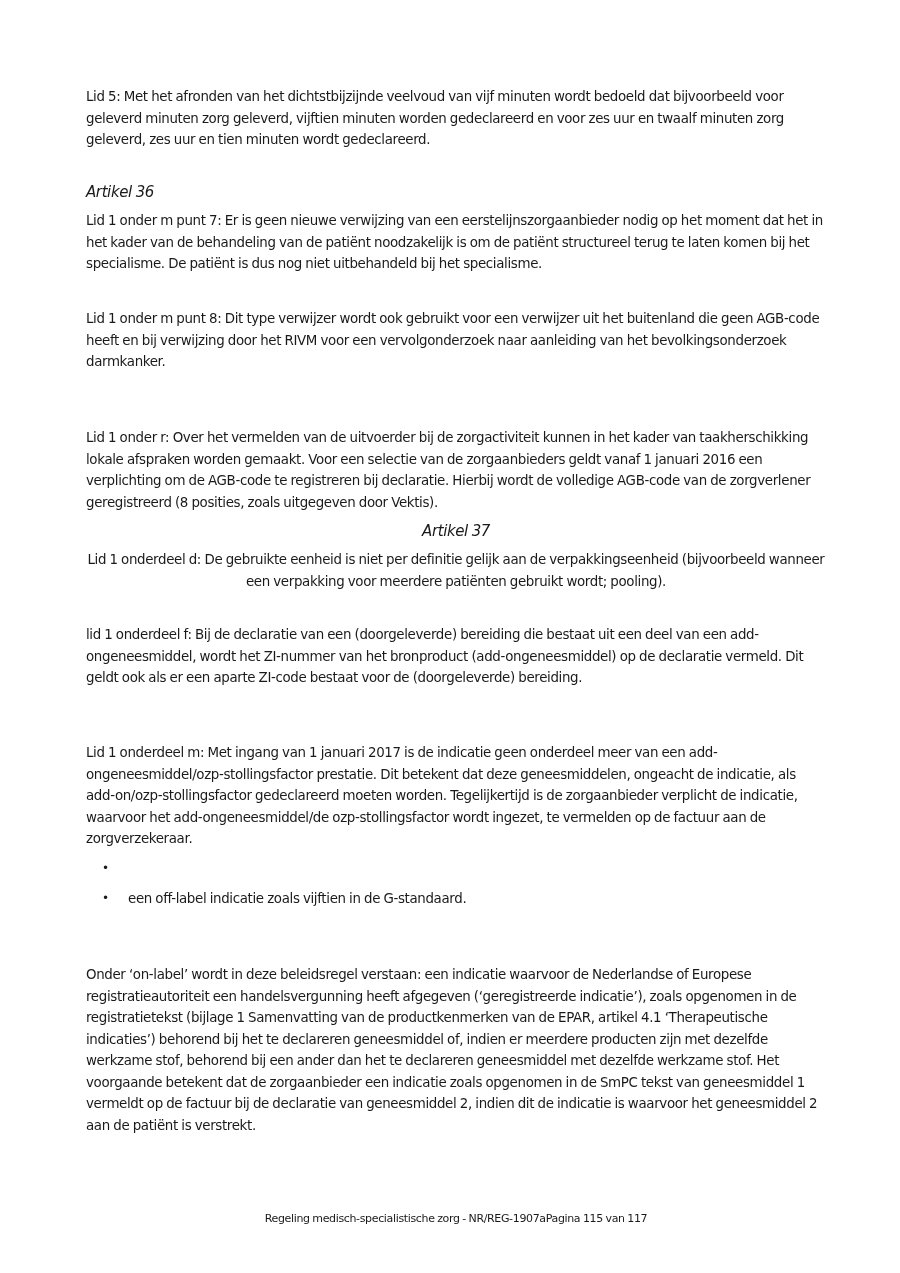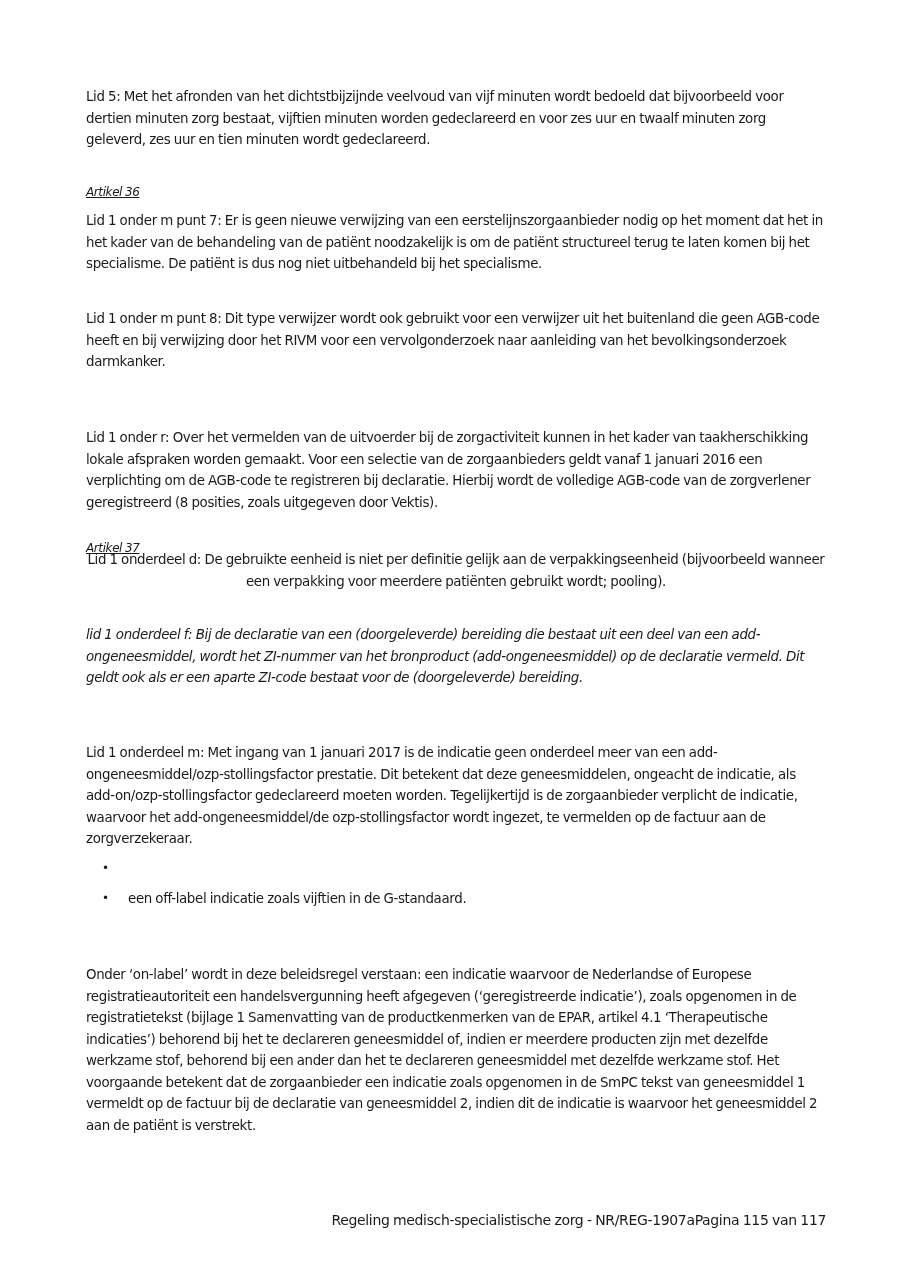--- a/index.html
+++ b/index.html
@@ -27,23 +27,22 @@
       font-size: 13.4px;
       line-height: 21.5px;
       letter-spacing: -0.35px;
       word-spacing: -0.5px;
     }
     .block p {
       margin: 0;
     }
     .heading {
       font-style: italic;
-      font-size: 12px;
+      font-size: 15px;
       letter-spacing: -0.4px;
-      text-decoration: underline;
     }
     .bullets {
       position: absolute;
       left: 86px;
       width: 740px;
       font-size: 13.4px;
       letter-spacing: -0.35px;
       word-spacing: -0.5px;
       margin: 0;
       padding: 0;
@@ -59,61 +58,61 @@
       position: absolute;
       left: 16px;
       top: 0;
       font-size: 12px;
     }
     .footer {
       position: absolute;
       top: 1212px;
       left: 86px;
       width: 740px;
-      font-size: 14px;
+      font-size: 11px;
       letter-spacing: -0.35px;
       word-spacing: -0.5px;
       display: flex;
-      justify-content: flex-end;
+      justify-content: center;
     }
   </style>
 </head>
 <body>
 
 <div class="page">
 
   <div class="block" style="top:86px;">
-    <p>Lid 5: Met het afronden van het dichtstbijzijnde veelvoud van vijf minuten wordt bedoeld dat bijvoorbeeld voor dertien minuten zorg bestaat, vijftien minuten worden gedeclareerd en voor zes uur en twaalf minuten zorg geleverd, zes uur en tien minuten wordt gedeclareerd.</p>
+    <p>Lid 5: Met het afronden van het dichtstbijzijnde veelvoud van vijf minuten wordt bedoeld dat bijvoorbeeld voor geleverd minuten zorg geleverd, vijftien minuten worden gedeclareerd en voor zes uur en twaalf minuten zorg geleverd, zes uur en tien minuten wordt gedeclareerd.</p>
   </div>
 
   <div class="block heading" style="top:182px;">
     <p>Artikel 36</p>
   </div>
 
   <div class="block" style="top:210px;">
     <p>Lid 1 onder m punt 7: Er is geen nieuwe verwijzing van een eerstelijnszorgaanbieder nodig op het moment dat het in het kader van de behandeling van de patiënt noodzakelijk is om de patiënt structureel terug te laten komen bij het specialisme. De patiënt is dus nog niet uitbehandeld bij het specialisme.</p>
   </div>
 
   <div class="block" style="top:308px;">
     <p>Lid 1 onder m punt 8: Dit type verwijzer wordt ook gebruikt voor een verwijzer uit het buitenland die geen AGB-code heeft en bij verwijzing door het RIVM voor een vervolgonderzoek naar aanleiding van het bevolkingsonderzoek darmkanker.</p>
   </div>
 
   <div class="block" style="top:427px;">
     <p>Lid 1 onder r: Over het vermelden van de uitvoerder bij de zorgactiviteit kunnen in het kader van taakherschikking lokale afspraken worden gemaakt. Voor een selectie van de zorgaanbieders geldt vanaf 1 januari 2016 een verplichting om de AGB-code te registreren bij declaratie. Hierbij wordt de volledige AGB-code van de zorgverlener geregistreerd (8 posities, zoals uitgegeven door Vektis).</p>
   </div>
 
-  <div class="block heading" style="top:538px;">
+  <div class="block heading" style="top:521px;text-align:center;">
     <p>Artikel 37</p>
   </div>
 
   <div class="block" style="top:549px;text-align:center;">
     <p>Lid 1 onderdeel d: De gebruikte eenheid is niet per definitie gelijk aan de verpakkingseenheid (bijvoorbeeld wanneer een verpakking voor meerdere patiënten gebruikt wordt; pooling).</p>
   </div>
 
-  <div class="block" style="top:624px;font-style:italic;">
+  <div class="block" style="top:624px;">
     <p>lid 1 onderdeel f: Bij de declaratie van een (doorgeleverde) bereiding die bestaat uit een deel van een add-ongeneesmiddel, wordt het ZI-nummer van het bronproduct (add-ongeneesmiddel) op de declaratie vermeld. Dit geldt ook als er een aparte ZI-code bestaat voor de (doorgeleverde) bereiding.</p>
   </div>
 
   <div class="block" style="top:722px;margin-top:20px;">
     <p>Lid 1 onderdeel m: Met ingang van 1 januari 2017 is de indicatie geen onderdeel meer van een add-ongeneesmiddel/ozp-stollingsfactor prestatie. Dit betekent dat deze geneesmiddelen, ongeacht de indicatie, als add-on/ozp-stollingsfactor gedeclareerd moeten worden. Tegelijkertijd is de zorgaanbieder verplicht de indicatie, waarvoor het add-ongeneesmiddel/de ozp-stollingsfactor wordt ingezet, te vermelden op de factuur aan de zorgverzekeraar.</p>
   </div>
 
 
   <ul class="bullets" style="top:858px;">
     <li>

